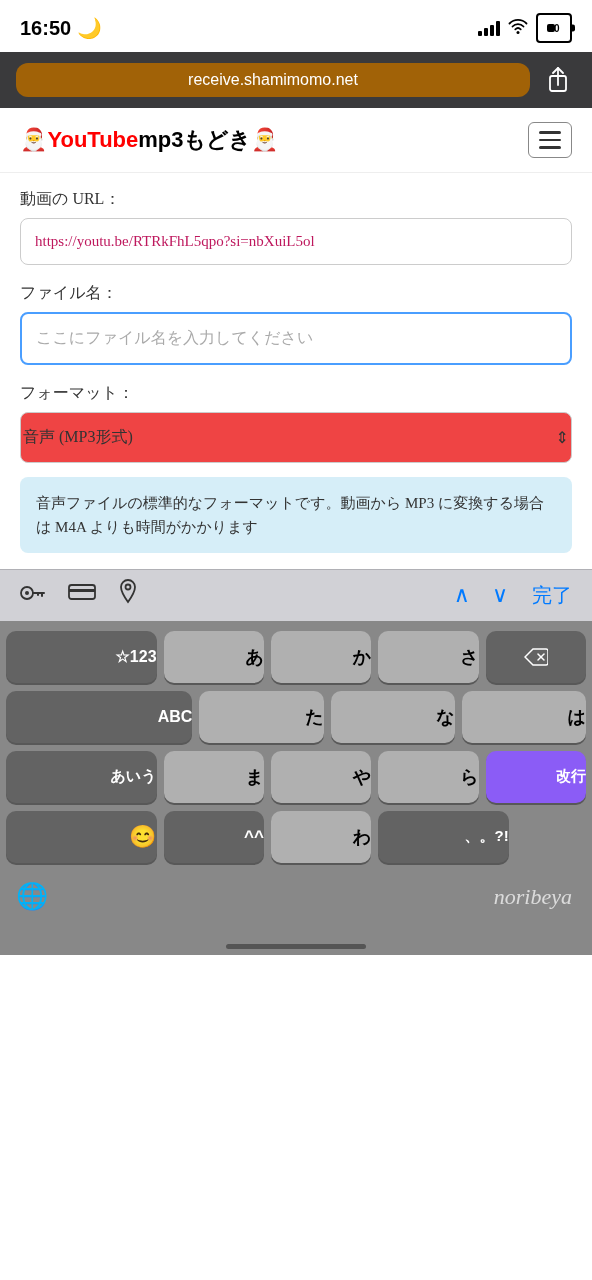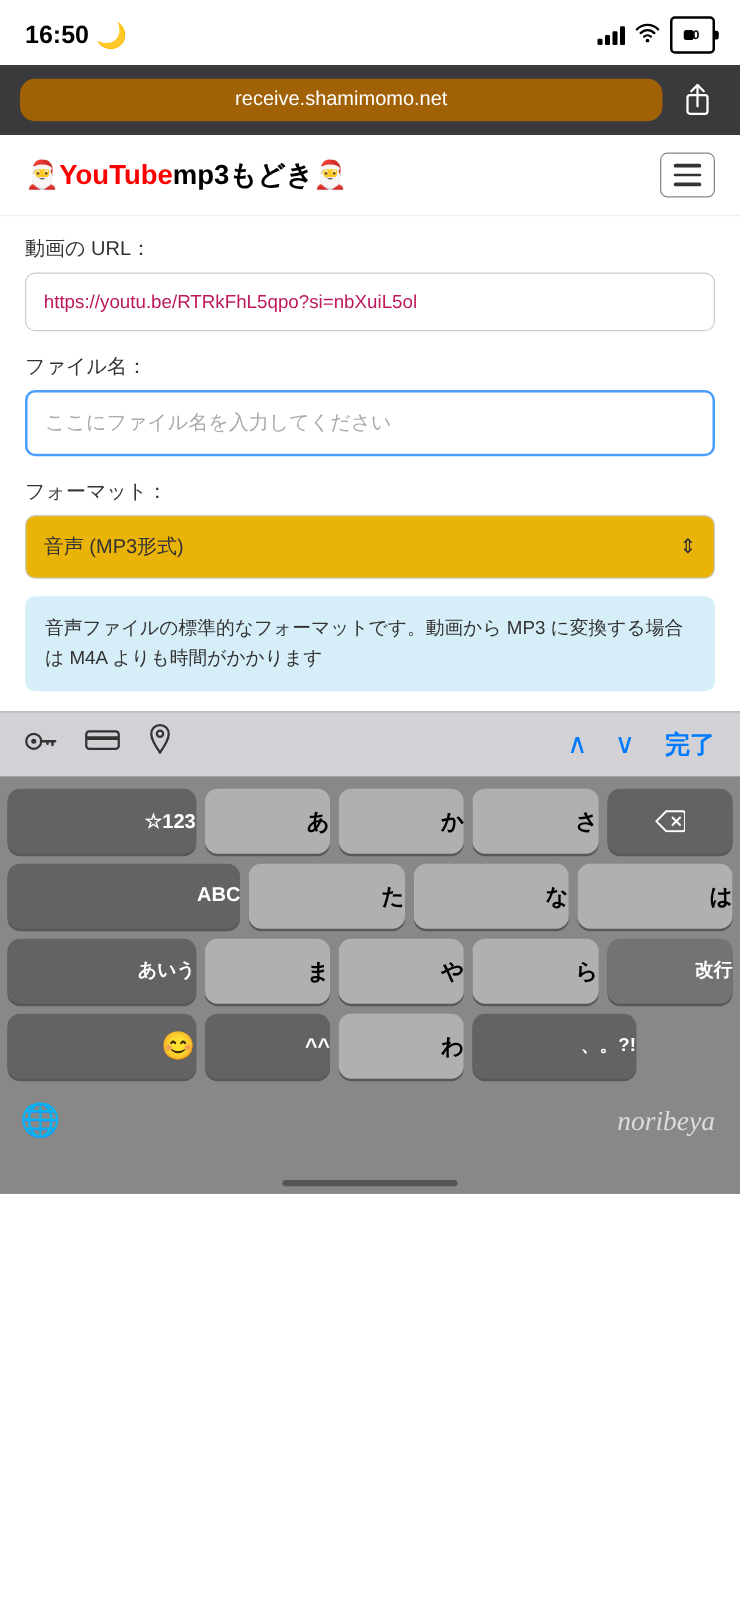--- a/index.html
+++ b/index.html
@@ -151,20 +151,21 @@
     .hamburger-line {
       width: 22px;
       height: 2.5px;
       background: #333;
       border-radius: 2px;
     }
 
     
     .form-area {
       padding: 16px 20px;
+      font-family: Liberation Serif, serif;
     }
     .field-label {
       font-size: 16px;
       color: #333;
       margin-bottom: 8px;
     }
     .url-input {
       width: 100%;
       border: 1.5px solid #ccc;
       border-radius: 8px;
@@ -189,24 +190,24 @@
     }
     .format-label {
       font-size: 16px;
       color: #333;
       margin-bottom: 8px;
     }
     .format-select {
       width: 100%;
       border: 1.5px solid #ccc;
       border-radius: 8px;
-      padding: 14px 14px;
+      padding: 14px 2px;
       font-size: 16px;
       color: #333;
-      background: #eab308;
+      background: #ef4444;
       margin-bottom: 14px;
       display: flex;
       justify-content: space-between;
       align-items: center;
     }
     .info-box {
       background: #d6eef8;
       border-radius: 8px;
       padding: 14px 16px;
       font-size: 15px;
@@ -240,21 +241,21 @@
     }
     .kb-arrow {
       color: #007aff;
       font-size: 22px;
       font-weight: 500;
       padding: 2px 8px;
     }
     .kb-done {
       color: #007aff;
       font-size: 20px;
-      font-weight: 700;
+      font-weight: 400;
       margin-left: 10px;
     }
 
     
     .keyboard-bg {
       background: #888;
       padding: 10px 0 0 0;
     }
     .kb-row {
       display: flex;
@@ -278,21 +279,21 @@
     }
     .kb-key-normal {
       flex: 1;
       height: 52px;
     }
     .kb-key-dark {
       background: #636363;
       color: #fff;
     }
     .kb-key-blue {
-      background: #737373;
+      background: #8b5cf6;
       color: #fff;
     }
     .kb-key-delete {
       background: #636363;
       flex: 1;
       height: 52px;
       display: flex;
       align-items: center;
       justify-content: center;
       border-radius: 10px;

